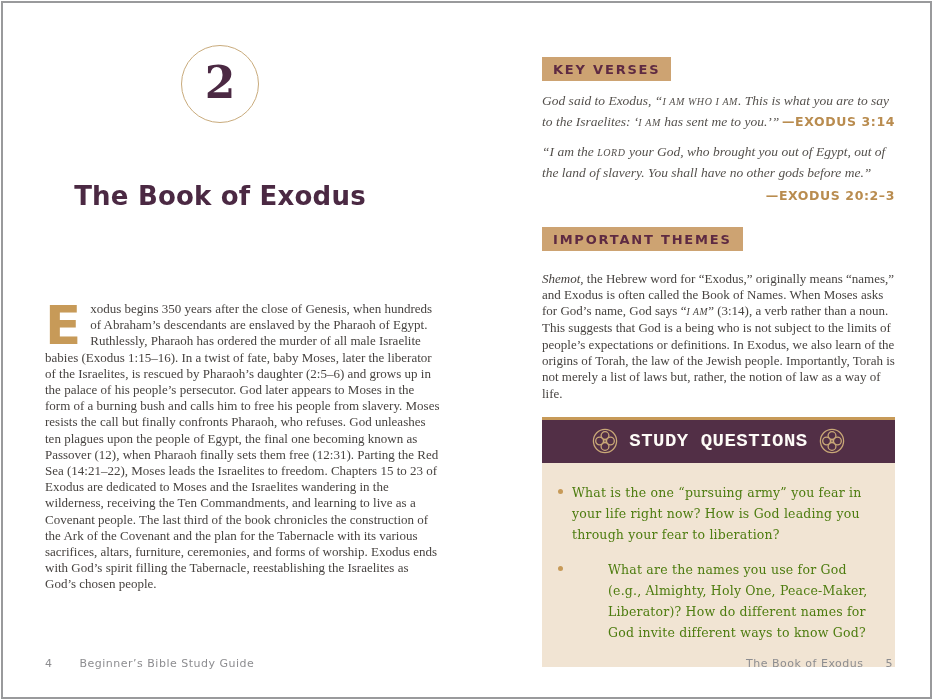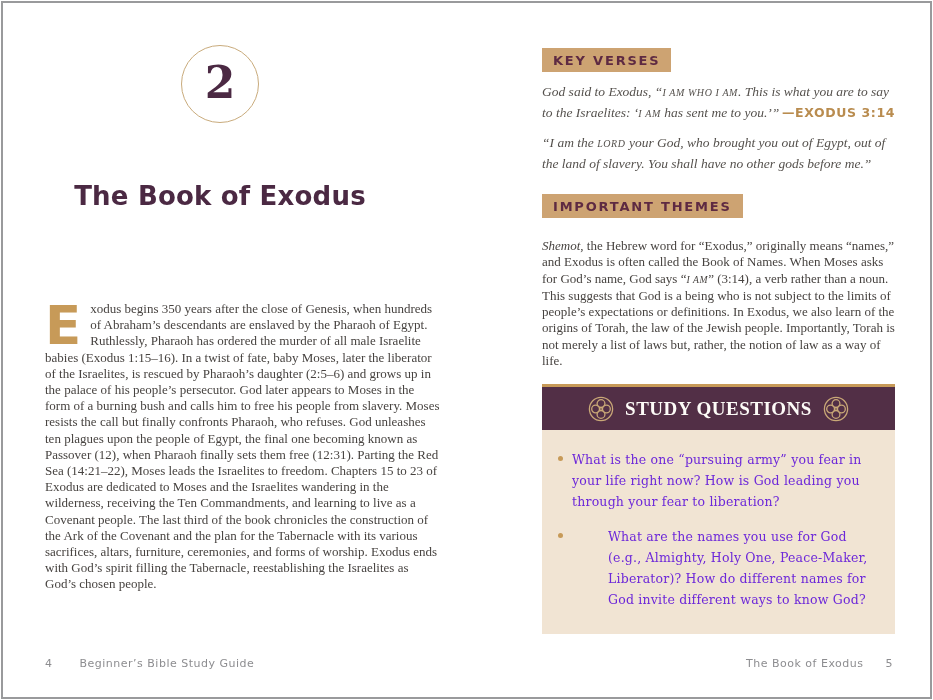--- a/index.html
+++ b/index.html
@@ -35,21 +35,21 @@
     font-size:13px;line-height:16.2px;text-align:left;color:var(--ink);
   }
   .dropcap{
     float:left;
     font-family:"DejaVu Sans","Liberation Sans",sans-serif;font-weight:bold;
     font-size:53px;line-height:46px;color:var(--gold);
     padding:2px 9px 0 0;
   }
 
   
-  .right-col{position:absolute;left:542px;top:48px;width:353px;}
+  .right-col{position:absolute;left:542px;top:57px;width:353px;}
   .section-label{
     display:inline-block;background:var(--tan-label);color:#5e2a42;
     font-family:"DejaVu Sans","Liberation Sans",sans-serif;font-weight:bold;
     font-size:13px;letter-spacing:1.8px;padding:5px 11px 4px;
   }
   .verse{
     position:relative;margin-top:10px;
     font-style:italic;font-size:13.5px;line-height:19.5px;color:#55514d;
   }
   .sc{font-style:italic;font-size:0.74em;letter-spacing:0.6px;}
@@ -65,34 +65,34 @@
   }
   .ital{font-style:italic;}
 
   
   .sq-box{margin-top:15px;border-top:3px solid var(--gold);}
   .sq-header{
     background:var(--plum-band);height:43px;
     display:flex;align-items:center;justify-content:center;gap:11px;
   }
   .sq-title{
-    color:#fdfbf7;font-family:Liberation Serif, serif;
+    color:#fdfbf7;font-family:Liberation Mono, monospace;
     font-weight:bold;font-size:19px;letter-spacing:0.5px;
   }
   .rosette{width:26px;height:26px;flex:0 0 auto;}
   .sq-body{background:var(--cream);padding:19px 18px 24px 14px;}
   .sq-item{display:flex;margin-bottom:14px;}
   .sq-item:last-child{margin-bottom:0;gap:36px;}
   .bullet{
     flex:0 0 auto;width:5px;height:5px;border-radius:50%;background:var(--gold);
     margin:7px 9px 0 2px;
   }
   .sq-text{
     font-family:"DejaVu Serif",serif;font-size:12.5px;line-height:21px;
-    letter-spacing:0.2px;color:#6d28d9;
+    letter-spacing:0.2px;color:#4d7c0f;
   }
 
   
   .footer{
     position:absolute;left:0;right:0;bottom:30px;
     display:flex;justify-content:space-between;align-items:baseline;
     padding:0 40px 0 45px;
     font-family:"DejaVu Sans","Liberation Sans",sans-serif;
     font-size:11px;letter-spacing:0.5px;color:var(--footer);
   }
@@ -114,21 +114,21 @@
   </div>
 
   <p class="left-body"><span class="dropcap">E</span><span>xodus begins 350 years after the close of Genesis, when hundreds of Abraham’s descendants are enslaved by the Pharaoh of Egypt. Ruthlessly, Pharaoh has ordered the murder of all male Israelite babies (Exodus 1:15–16). In a twist of fate, baby Moses, later the liberator of the Israelites, is rescued by Pharaoh’s daughter (2:5–6) and grows up in the palace of his people’s persecutor. God later appears to Moses in the form of a burning bush and calls him to free his people from slavery. Moses resists the call but finally confronts Pharaoh, who refuses. God unleashes ten plagues upon the people of Egypt, the final one becoming known as Passover (12), when Pharaoh finally sets them free (12:31). Parting the Red Sea (14:21–22), Moses leads the Israelites to freedom. Chapters 15 to 23 of Exodus are dedicated to Moses and the Israelites wandering in the wilderness, receiving the Ten Commandments, and learning to live as a Covenant people. The last third of the book chronicles the construction of the Ark of the Covenant and the plan for the Tabernacle with its various sacrifices, altars, furniture, ceremonies, and forms of worship. Exodus ends with God’s spirit filling the Tabernacle, reestablishing the Israelites as God’s chosen people.</span></p>
 
   <div class="right-col">
 
     <span class="section-label">KEY VERSES</span>
 
     <p class="verse"><span>God said to Exodus, “</span><span class="sc">I AM WHO I AM</span><span>. This is what you are to say to the Israelites: ‘</span><span class="sc">I AM</span><span> has sent me to you.’”</span><span class="cite cite-inline">—EXODUS 3:14</span></p>
 
-    <p class="verse"><span>“I am the </span><span class="sc">LORD</span><span> your God, who brought you out of Egypt, out of the land of slavery. You shall have no other gods before me.”</span></p>
+    <p class="verse"><span>“I am the </span><span class="sc">LORD</span><span> your God, who brought you out of Egypt, out of the land of slavery. You shall have no other gods before me.”</span><span class="cite cite-block">—EXODUS 20:2–3</span></p>
 
     <span class="section-label themes-label" style="margin-top:21px;">IMPORTANT THEMES</span>
 
     <p class="themes-text"><span class="ital">Shemot</span><span>, the Hebrew word for “Exodus,” originally means “names,” and Exodus is often called the Book of Names. When Moses asks for God’s name, God says “</span><span class="ital sc">I AM</span><span>” (3:14), a verb rather than a noun. This suggests that God is a being who is not subject to the limits of people’s expectations or definitions. In Exodus, we also learn of the origins of Torah, the law of the Jewish people. Importantly, Torah is not merely a list of laws but, rather, the notion of law as a way of life.</span></p>
 
     <div class="sq-box">
       <div class="sq-header">
         <svg class="rosette" viewBox="0 0 26 26" fill="none" stroke="#c9a877" stroke-width="1.3">
           <circle cx="13" cy="13" r="11.6"></circle>
           <circle cx="13" cy="7.6" r="3.9"></circle>

